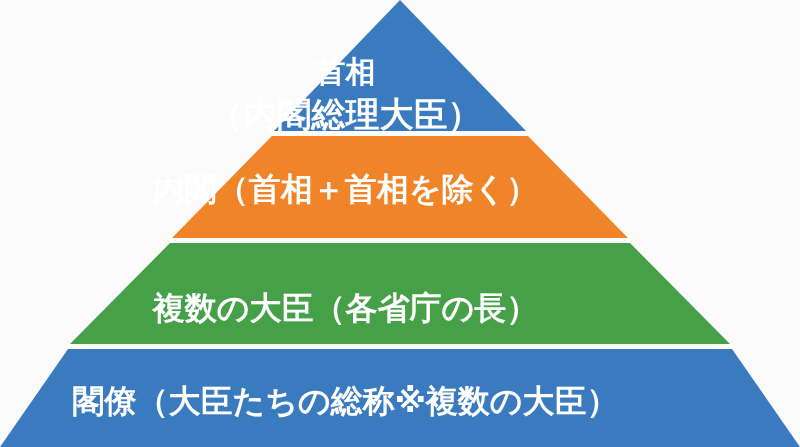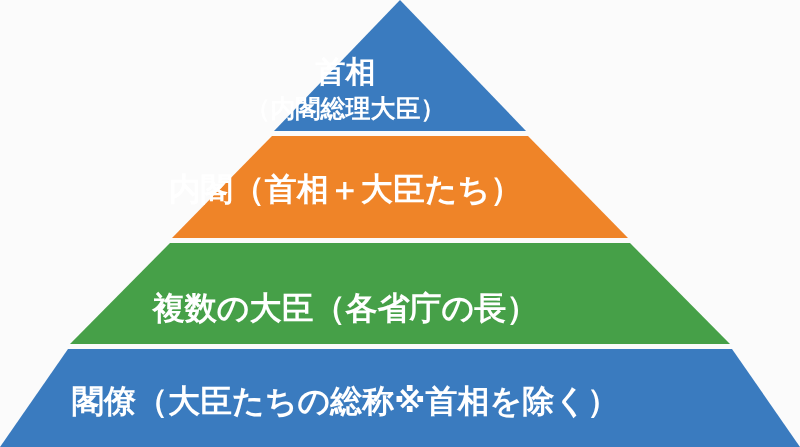--- a/index.html
+++ b/index.html
@@ -2,32 +2,32 @@
 <html><head>
 <meta charset="utf-8">
 <style>
   html, body { margin:0; padding:0; }
   body { width:800px; height:447px; background:#fbfbfb; overflow:hidden; position:relative;
          font-family:"DejaVu Sans", sans-serif; }
   #pyramid { position:absolute; left:0; top:0; width:800px; height:447px; }
   .label { position:absolute; left:0; width:691px; text-align:center; color:#ffffff;
            font-weight:bold; white-space:nowrap; letter-spacing:0px; }
   #l1a { top:52px; font-size:30px; }
-  #l1b { top:92px; font-size:25px; }
+  #l1b { top:92px; font-size:34px; }
   #l2 { top:168px; font-size:32px; }
   #l3 { top:275px; font-size:32px;margin-top:12px; }
   #l4 { top:380px; font-size:32px; }
 </style>
 </head>
 <body>
 
 <svg id="pyramid" viewBox="0 0 800 447" xmlns="http://www.w3.org/2000/svg">
   <polygon points="400,0 526,131 274,131" fill="#3a7bbf"></polygon>
   <polygon points="272,136 528,136 628,238 172,238" fill="#ef8428"></polygon>
   <polygon points="170,243 630,243 730,344 70,344" fill="#46a048"></polygon>
   <polygon points="68,349 732,349 800,447 0,447" fill="#3a7bbf"></polygon>
 </svg>
 
 <div id="l1a" class="label">首相</div>
 <div id="l1b" class="label">（内閣総理大臣）</div>
-<div id="l2" class="label">内閣（首相＋大臣たち）</div>
+<div id="l2" class="label">内閣（首相＋首相を除く）</div>
 <div id="l3" class="label">複数の大臣（各省庁の長）</div>
-<div id="l4" class="label">閣僚（大臣たちの総称※首相を除く）</div>
+<div id="l4" class="label">閣僚（大臣たちの総称※複数の大臣）</div>
 
 </body></html>

